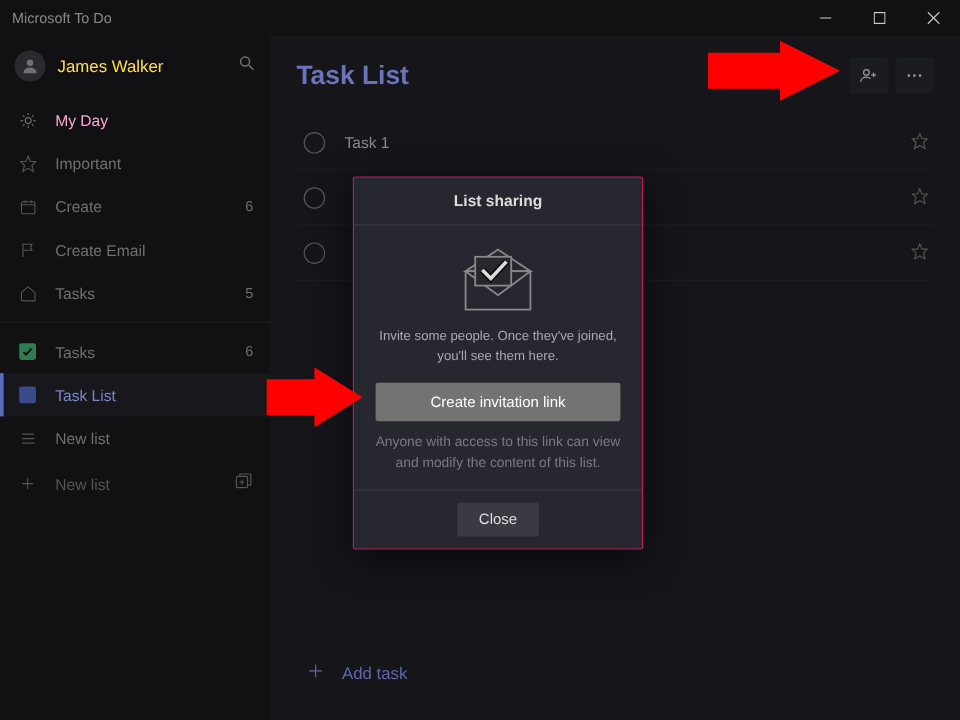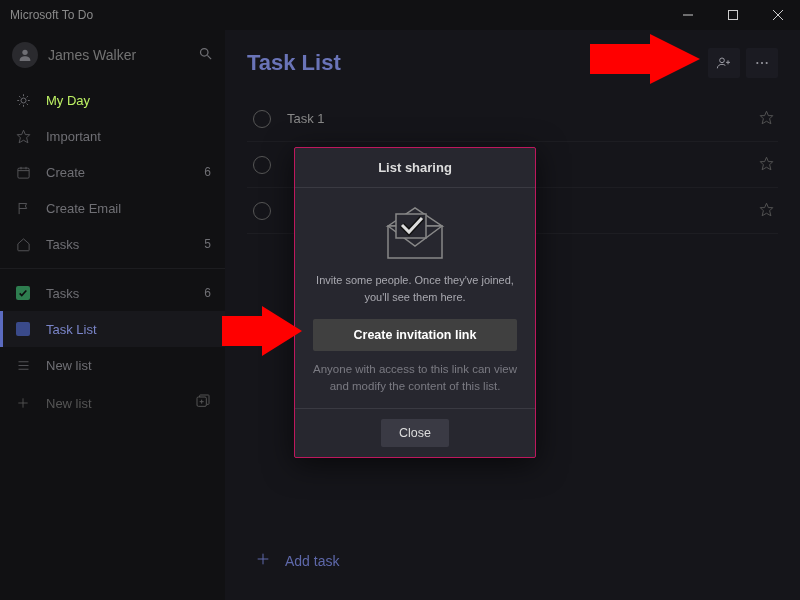--- a/index.html
+++ b/index.html
@@ -7,28 +7,28 @@
   .window { width: 800px; height: 600px; background: #111113; position: relative; display: flex; flex-direction: column; }
   
   .titlebar { height: 30px; display: flex; align-items: center; justify-content: space-between; color: #8a8a8a; font-size: 12px; padding-left: 10px; }
   .winctrls { display: flex; }
   .winbtn { width: 45px; height: 30px; display: flex; align-items: center; justify-content: center; color: #ccc; }
   .winbtn svg { stroke: #ccc; }
   
   .body { flex: 1; display: flex; min-height: 0; }
   
   .sidebar { width: 225px; background: #111113; display: flex; flex-direction: column; padding-top: 6px; }
-  .profile { display: flex; align-items: center; padding: 6px 12px 14px 12px; color: #737373; }
+  .profile { display: flex; align-items: center; padding: 6px 12px 14px 12px; color: #fde047; }
   .avatar { width: 26px; height: 26px; border-radius: 50%; background: #2a2a2e; margin-right: 10px; display:flex;align-items:center;justify-content:center; }
   .avatar svg { fill:#6f6f74; }
   .profile-name { flex:1; font-size: 14px; }
   .search-btn { color:#6f6f74; }
   .navlist { display:flex; flex-direction:column; }
   .navitem { display:flex; align-items:center; height:36px; padding:0 14px; color:#6f6f74; font-size:13px; position:relative; }
-  .navitem.active-myday { color:#bef264; }
+  .navitem.active-myday { color:#f9a8d4; }
   .navitem .icon { width:18px; display:flex; justify-content:center; margin-right:14px; }
   .navitem .label { flex:1; }
   .navitem .count { font-size:12px; color:#6f6f74; }
   .divider { height:1px; background:#1d1d20; margin:6px 0; }
   .navitem.selected { background:#18181c; }
   .navitem.selected::before { content:""; position:absolute; left:0; top:0; bottom:0; width:3px; background:#5b6bc0; }
   .navitem.selected .label { color:#7a85c9; }
   .navitem .sq { width:14px; height:14px; border-radius:2px; }
   .navitem .sq.green { background:#2e7d4f; display:flex;align-items:center;justify-content:center; }
   .navitem .sq.green svg { stroke:#0d0d0f; }
@@ -49,21 +49,21 @@
   .taskrow .tlabel { flex:1; }
   .taskrow .star { color:#555; margin-right:4px; }
   .addtask { display:flex; align-items:center; margin-top:auto; margin-bottom:12px; color:#5e68aa; font-size:14px; padding:8px 4px; }
   .addtask .plus { margin-right:14px; margin-left:4px; }
   
   .dialog { position:absolute; left:294px; top:147px; width:242px; background:#27272f; border:1px solid #be185d; box-shadow:0 6px 30px rgba(0,0,0,.6); border-radius:2px; }
   .dlg-title { text-align:center; color:#ddd; font-size:13px; font-weight:600; padding:12px 0; border-bottom:1px solid #3a3a42; }
   .dlg-body { padding:14px 18px 12px 18px; text-align:center; }
   .dlg-illus { display:flex; justify-content:center; margin:4px 0 10px 0; }
   .dlg-text1 { color:#a9a9b0; font-size:11px; line-height:1.5; margin-bottom:14px; }
-  .dlg-cta { background:#404040; color:#fff; font-size:12.5px; font-weight:700; padding:9px 16px; border-radius:2px; cursor:pointer; }
+  .dlg-cta { background:#737373; color:#fff; font-size:12.5px; font-weight:400; padding:9px 16px; border-radius:2px; cursor:pointer; }
   .dlg-text2 { color:#7a7a82; font-size:11.5px; line-height:1.5; margin-top:10px; }
   .dlg-foot { border-top:1px solid #3a3a42; padding:10px 12px; display:flex; justify-content:center; }
   .dlg-close { background:#3a3a44; color:#ddd; font-size:12.5px; padding:7px 18px; border-radius:2px; cursor:pointer; }
   
   .arrow { position:absolute; }
   .arrow.a1 { left:590px; top:34px; }
   .arrow.a2 { left:222px; top:306px; }
 </style>
 </head>
 <body>

